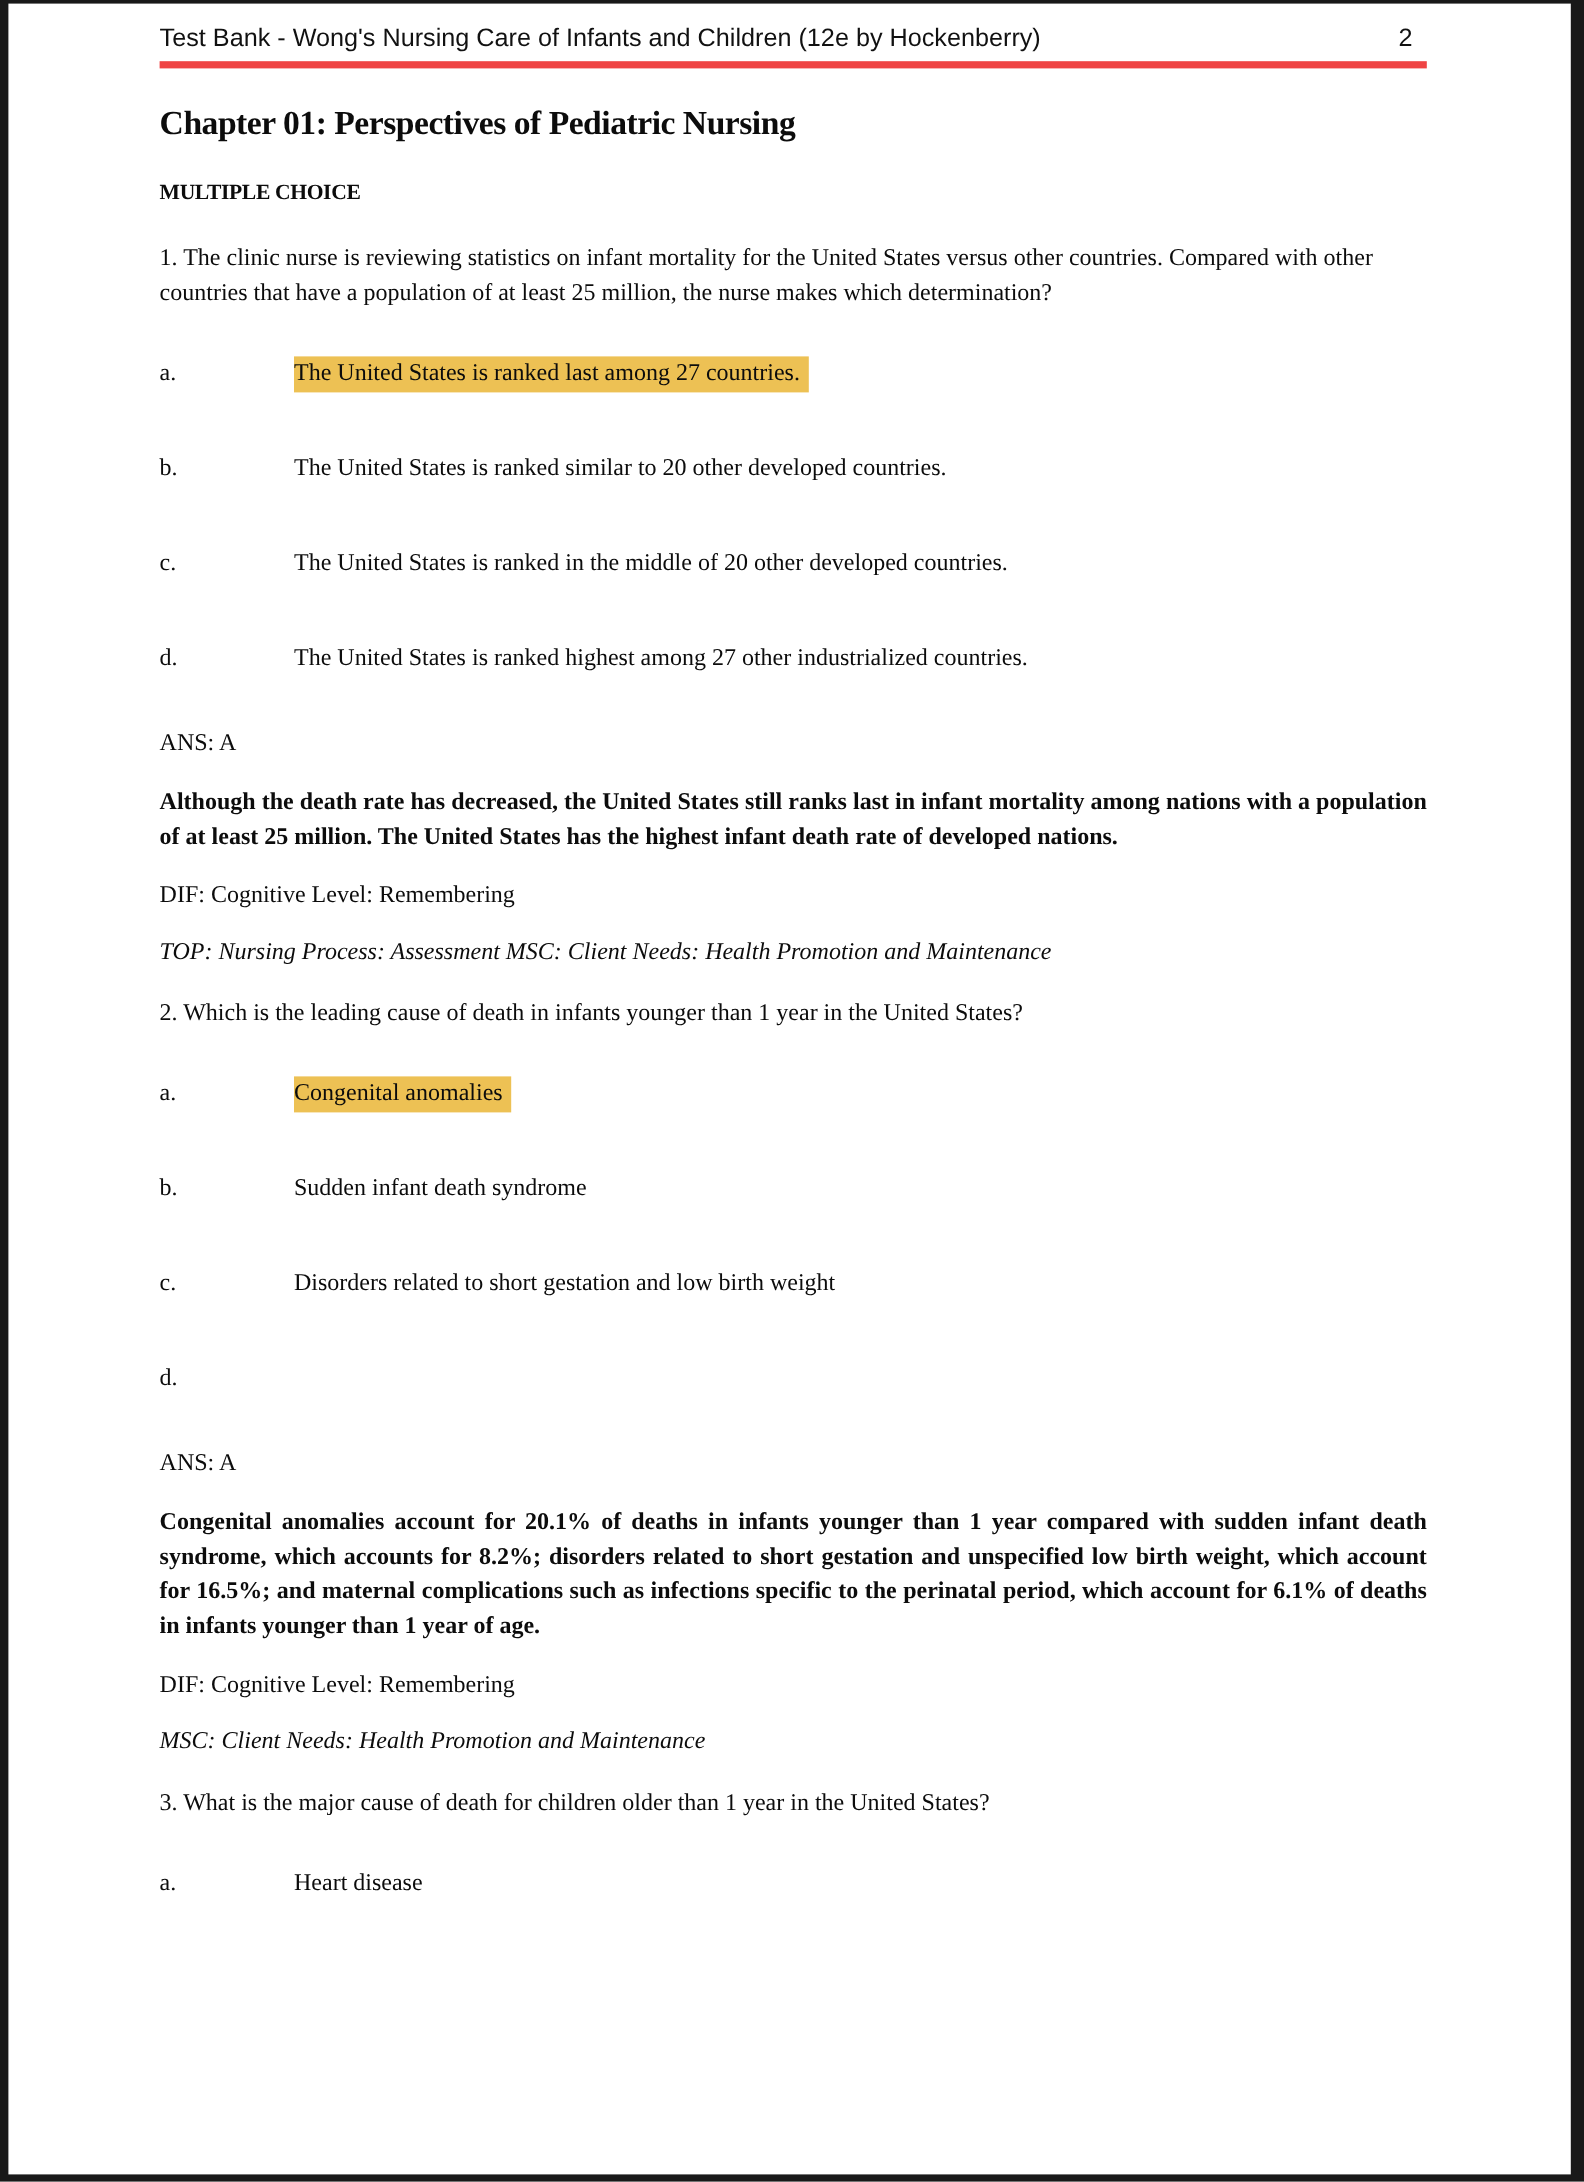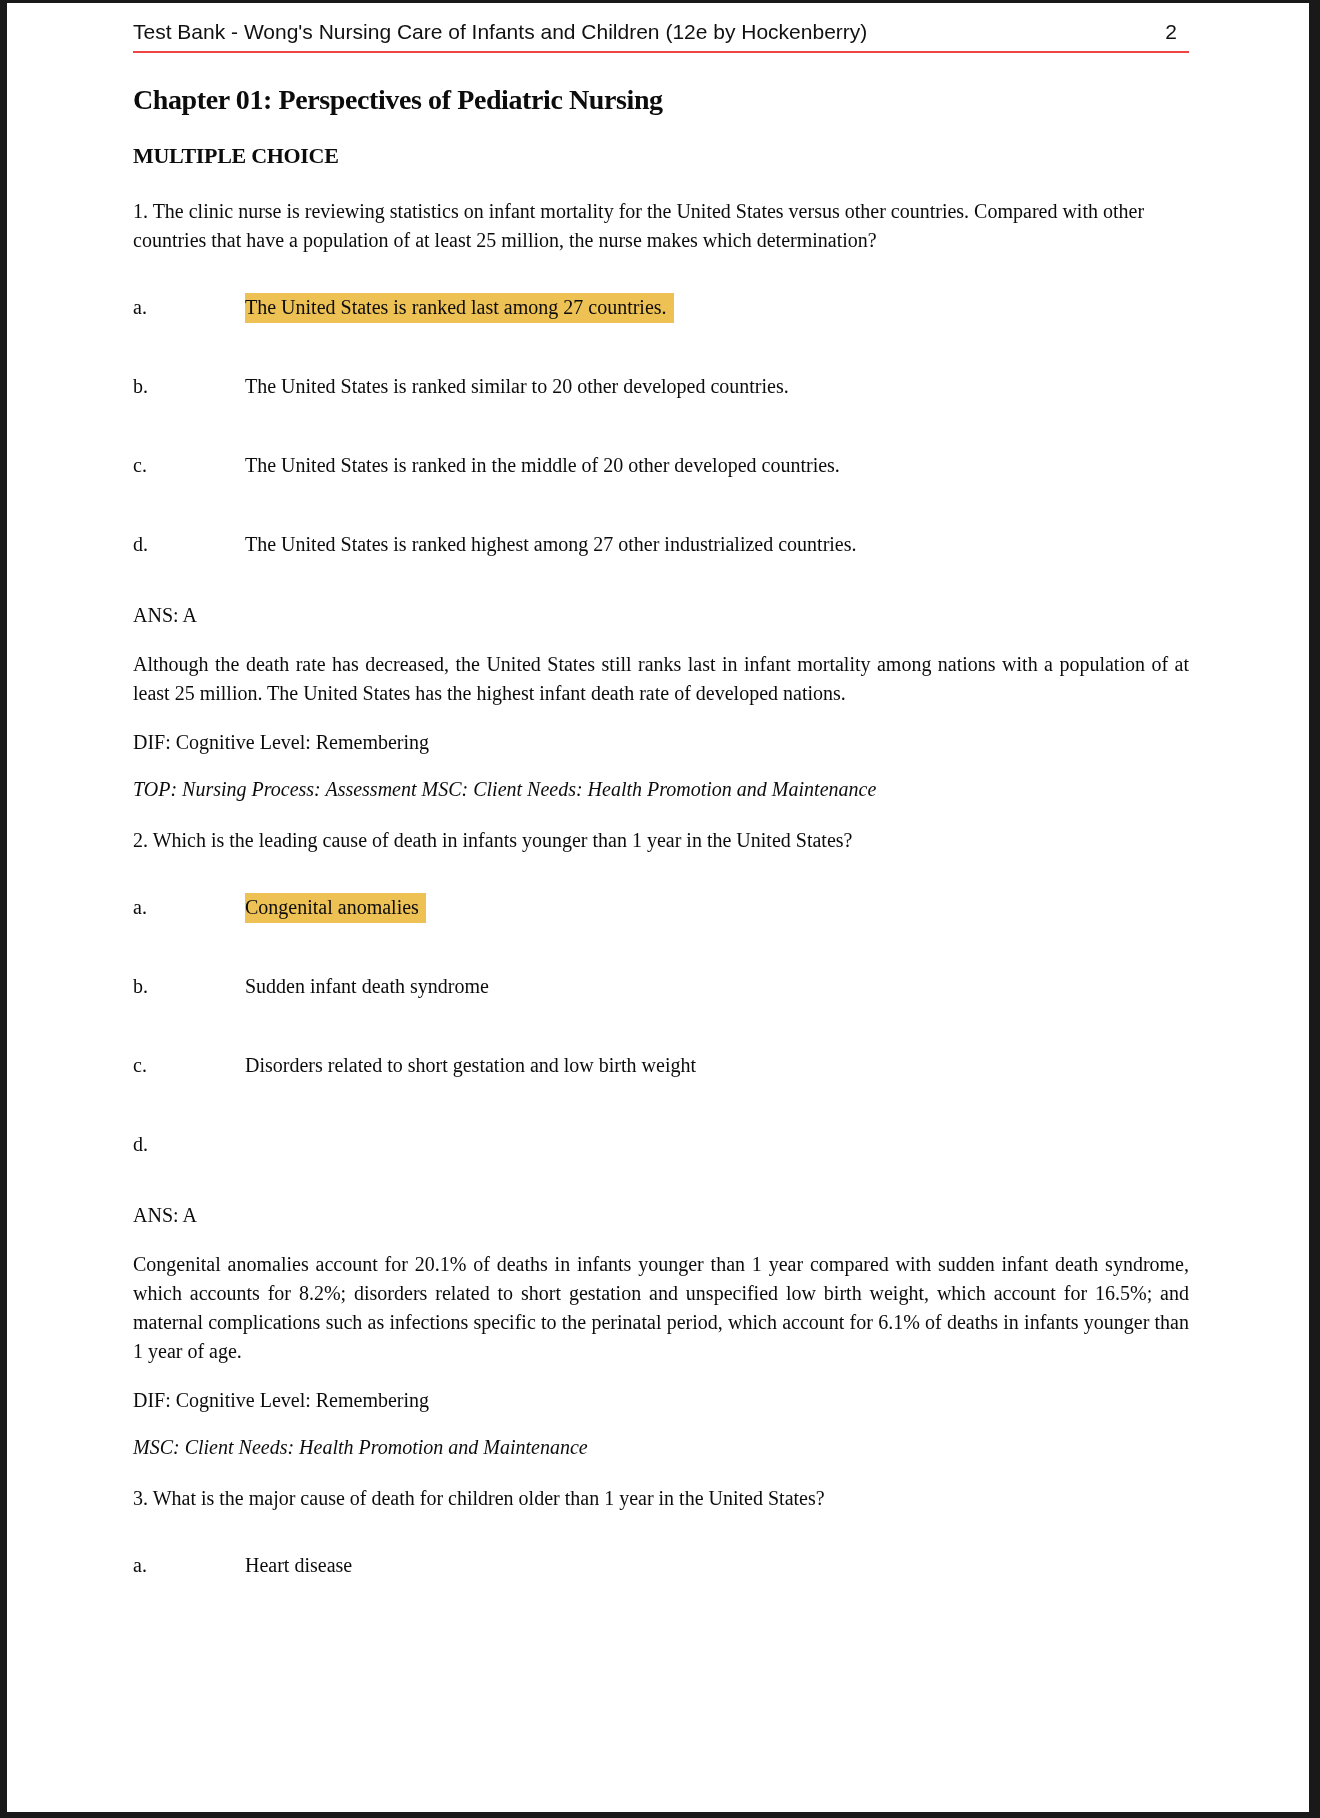--- a/index.html
+++ b/index.html
@@ -20,50 +20,50 @@
     margin-left: 126px;
     width: 1056px;
   }
   
   .header {
     display: flex;
     justify-content: space-between;
     align-items: baseline;
     margin-top: 17px;
     padding-bottom: 7px;
-    border-bottom: 2px solid #ef4444;
+    border-bottom: 6px solid #ef4444;
     font-family: "Liberation Sans", sans-serif;
     font-size: 21px;
     line-height: 24px;
     color: #111;
   }
   .header .pageno { padding-right: 12px; }
   
   .chapter-title {
     margin-top: 30px;
     font-size: 28px;
     line-height: 34px;
     font-weight: bold;
     letter-spacing: -0.4px;
   }
   .section-heading {
     margin-top: 26px;
-    font-size: 22px;
+    font-size: 18px;
     line-height: 26px;
     font-weight: bold;
     letter-spacing: -0.3px;
   }
   
   .q-text, .meta, .rationale, .option-row {
     font-size: 20px;
     line-height: 29px;
   }
   .q-text { margin-top: 22px; }
   .section-heading + .q-text { margin-top: 28px; }
-  .rationale { margin-top: 20px; text-align: justify; }
+  .rationale { margin-top: 20px; text-align: justify; font-weight: bold; }
   .ans  { margin-top: 42px; font-family: Liberation Serif, serif; }
   .dif  { margin-top: 20px; }
   .sub  { margin-top: 18px; font-style: italic; }
   
   .options { margin-top: 38px; }
   .option-row { display: flex; }
   .option-row + .option-row { margin-top: 50px; }
   .option-letter { width: 112px; flex: 0 0 112px; }
   .option-text { flex: 1; }
   .hl { padding: 3px 7px 5px 0; }

